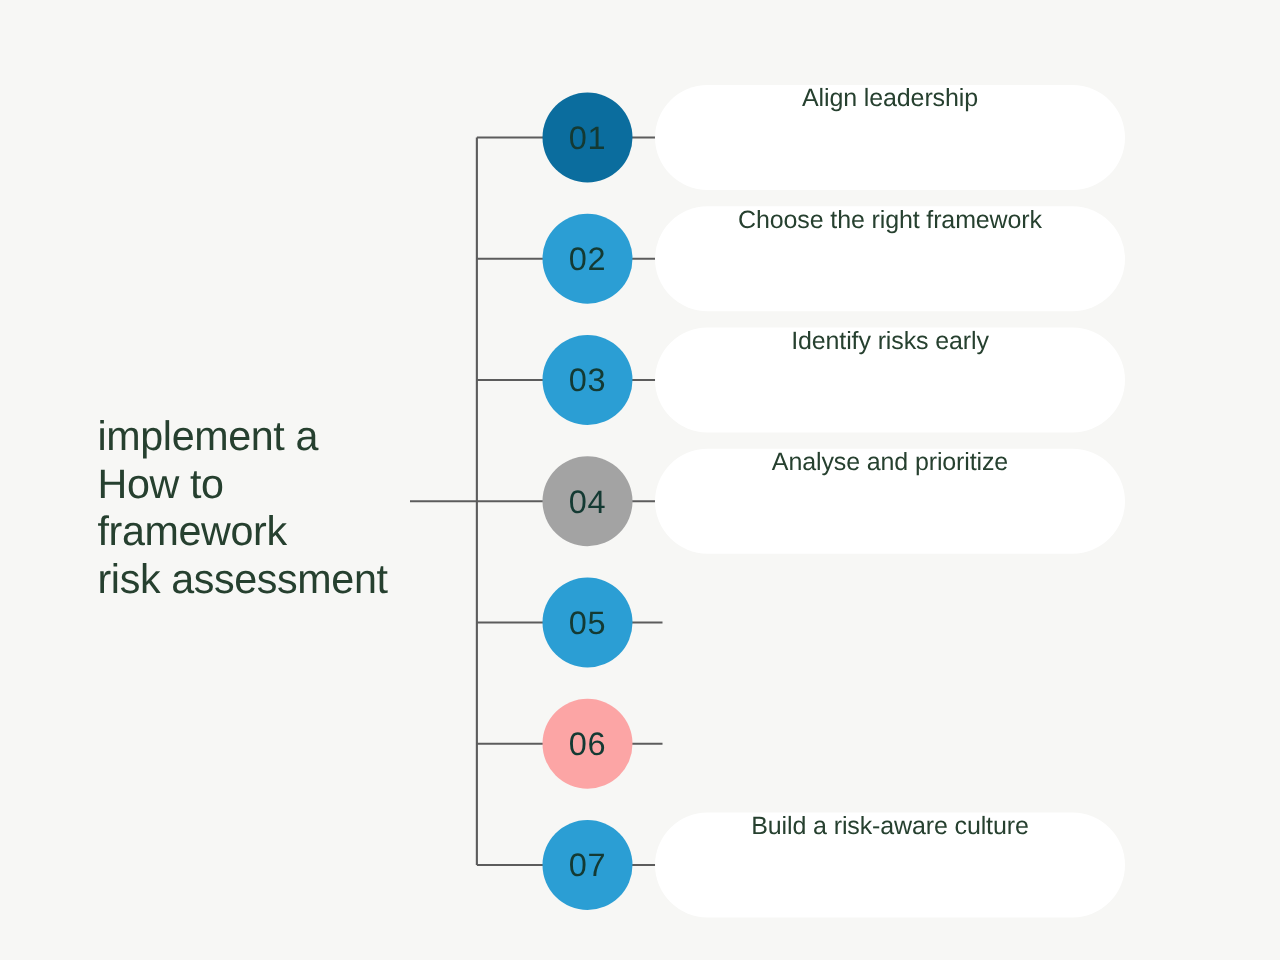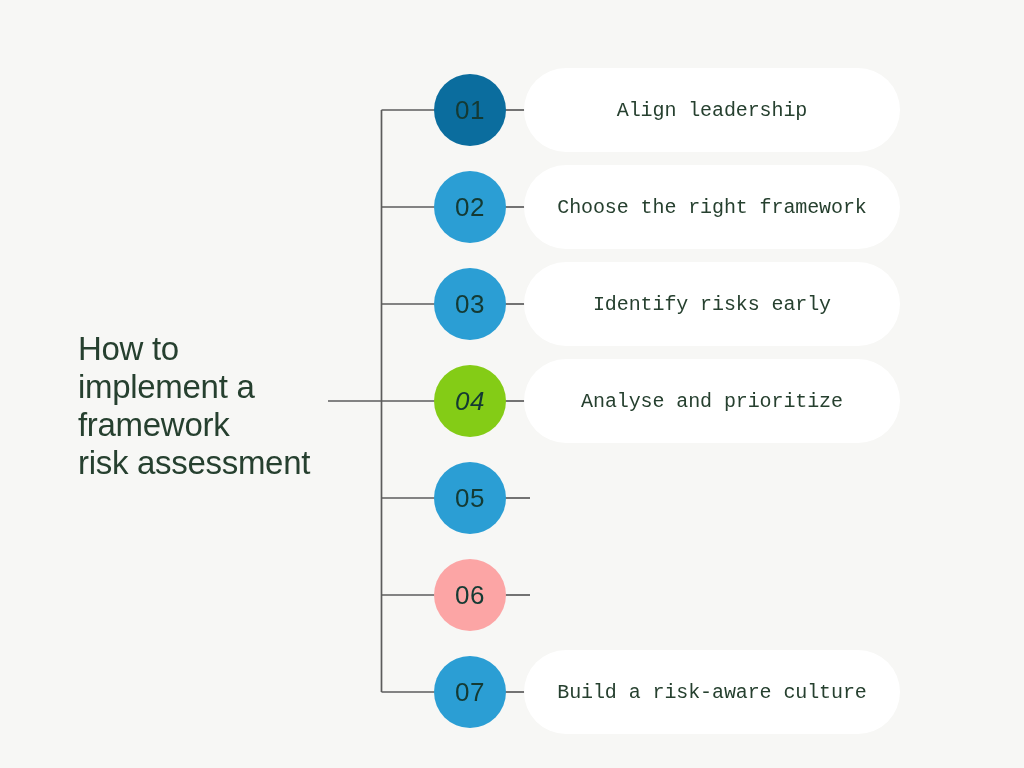--- a/index.html
+++ b/index.html
@@ -59,25 +59,24 @@
 
   .card {
     position: absolute;
     left: 90px;
     top: 0;
     width: 376px;
     height: 84px;
     background: #ffffff;
     border-radius: 42px;
     display: flex;
-    align-items: center;
+    align-items: flex-start;
     justify-content: center;
     box-sizing: border-box;
     padding: 0 18px;
-    font-family: Liberation Mono, monospace;
   }
   .card-label {
     font-size: 20px;
     color: #26402f;
     font-weight: 400;
     letter-spacing: -0.1px;
     text-align: center;
     white-space: nowrap;
   }
 
@@ -99,22 +98,22 @@
     font-weight: 400;
     letter-spacing: 0.5px;
   }
 </style>
 </head>
 <body style="background: rgb(247, 247, 245);">
 
 <div id="canvas">
 
   <div id="title-block">
+    <div class="title-line">implement a</div>
     <div class="title-line">How to</div>
-    <div class="title-line">implement a</div>
     <div class="title-line">framework</div>
     <div class="title-line">risk assessment</div>
   </div>
 
   <svg id="connectors" viewBox="0 0 1024 768" width="1024" height="768">
 
     <line x1="381.5" y1="110" x2="381.5" y2="692" stroke="#5c5c5c" stroke-width="1.7"></line>
 
     <line x1="328" y1="401" x2="381.5" y2="401" stroke="#5c5c5c" stroke-width="1.7"></line>
 
@@ -159,21 +158,21 @@
     </div>
     <div class="badge" style="background: rgb(43, 158, 212);">
       <span class="badge-num">03</span>
     </div>
   </div>
 
   <div class="row" style="top:359px;">
     <div class="card">
       <span class="card-label">Analyse and prioritize</span>
     </div>
-    <div class="badge" style="background: #84cc16; font-style: italic;">
+    <div class="badge" style="background: #a3a3a3;">
       <span class="badge-num">04</span>
     </div>
   </div>
 
   <div class="row" style="top:456px;">
     <div class="badge" style="background: rgb(43, 158, 212);">
       <span class="badge-num">05</span>
     </div>
   </div>
 

